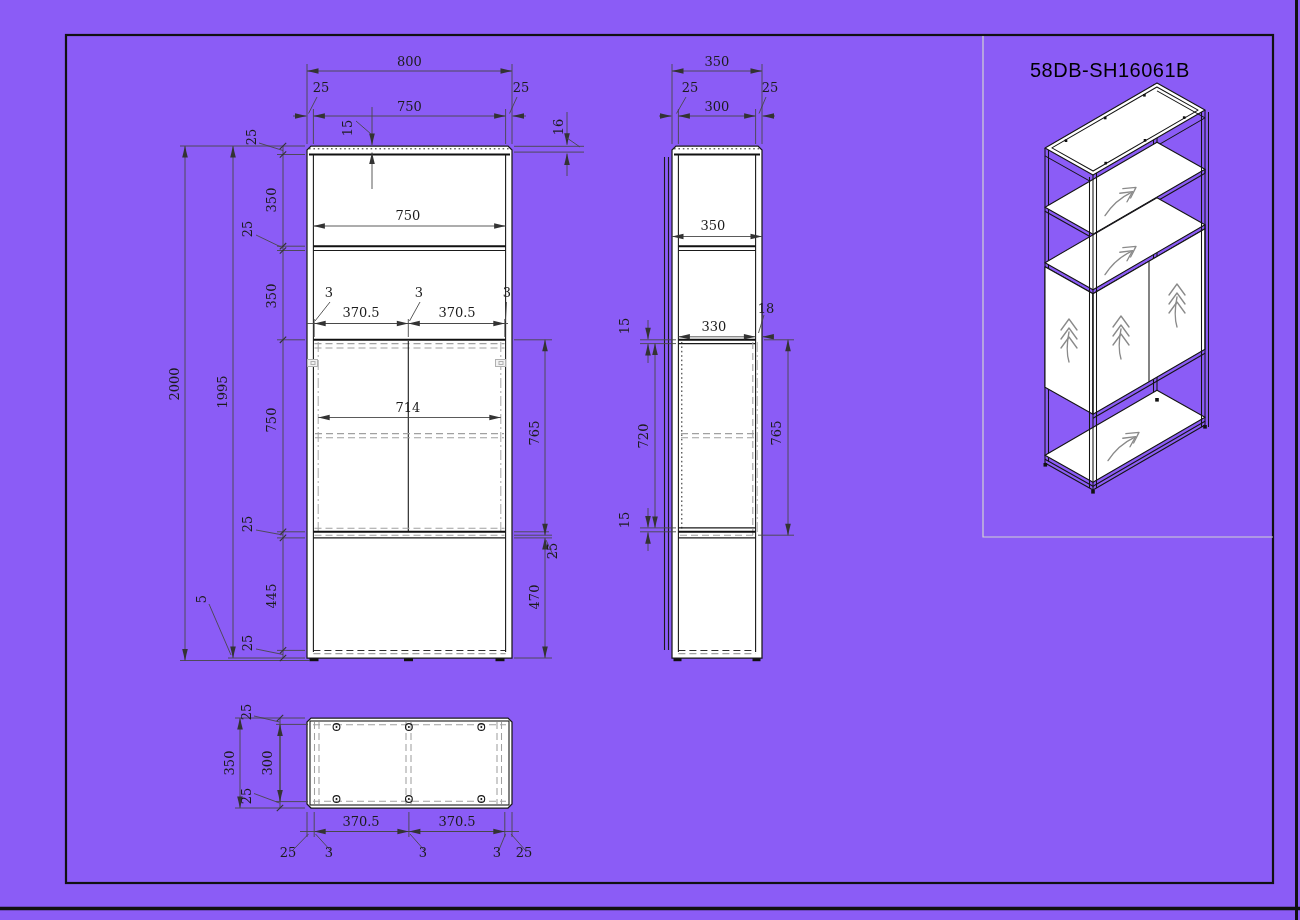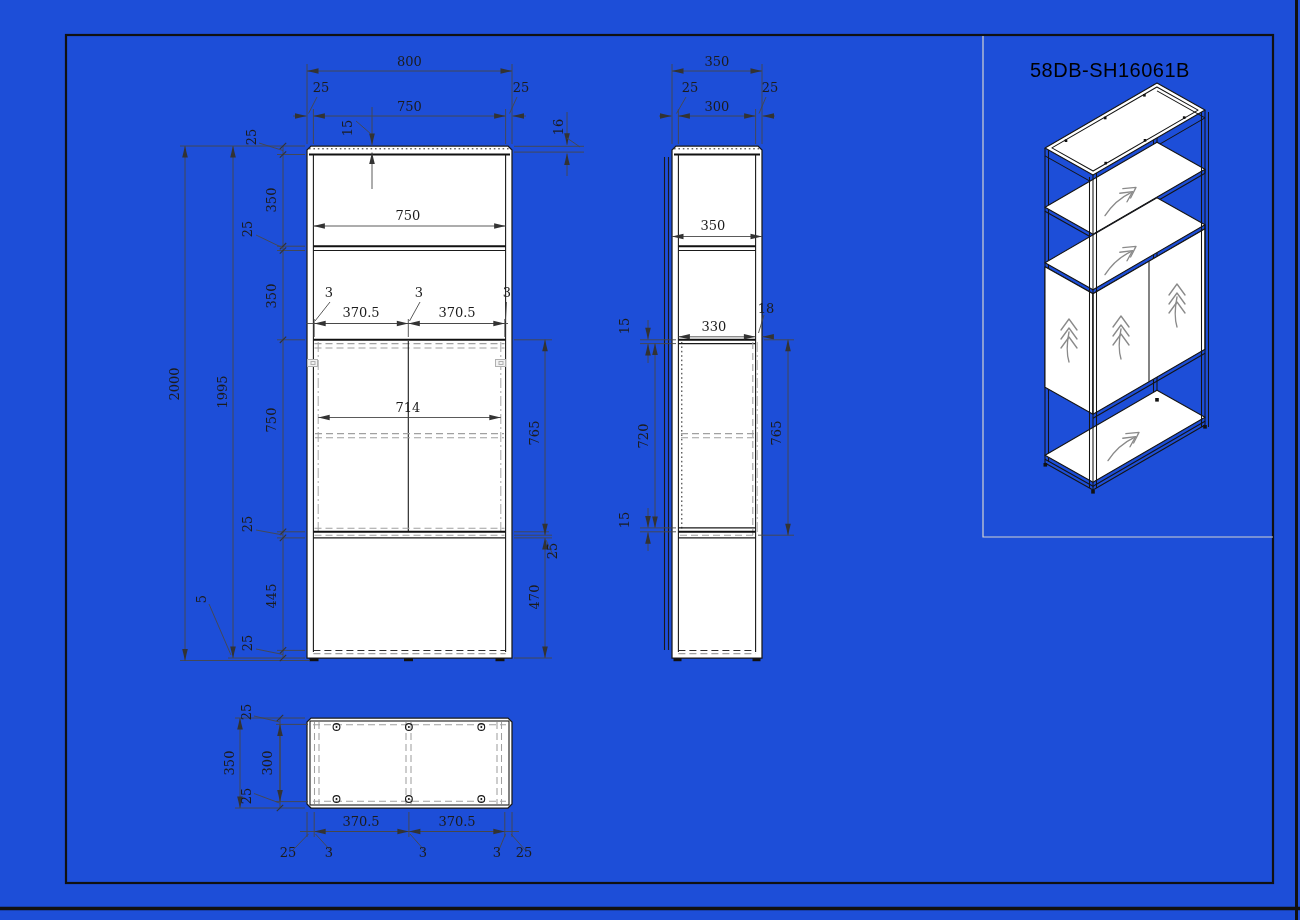--- a/index.html
+++ b/index.html
@@ -1,16 +1,16 @@
 <!DOCTYPE html>
 <html><head>
 <meta charset="utf-8">
 <style>
   html,body{margin:0;padding:0;background:#fff;}
-  #stage{position:relative;width:1300px;height:920px;background:#1d4ed8;overflow:hidden;
+  #stage{position:relative;width:1300px;height:920px;background:#8b5cf6;overflow:hidden;
          font-family:"Liberation Sans",sans-serif;}
   svg{position:absolute;left:0;top:0;}
   .ln{stroke:#1a1a1a;stroke-width:1.1;fill:none}
   .lb{stroke:#111;stroke-width:2.1;fill:none}
   .ow{fill:#fff;stroke:#1a1a1a;stroke-width:1.25}
   .dm{stroke:#474747;stroke-width:0.9;fill:none}
   .da{stroke:#474747;stroke-width:0.9;fill:none;marker-start:url(#as);marker-end:url(#ae)}
   .de{stroke:#474747;stroke-width:0.9;fill:none;marker-end:url(#ae)}
   .hd{stroke:#2d2d2d;stroke-width:1.05;stroke-dasharray:7 4;fill:none}
   .gd{stroke:#a0a0a0;stroke-width:1.05;stroke-dasharray:7 4;fill:none}

